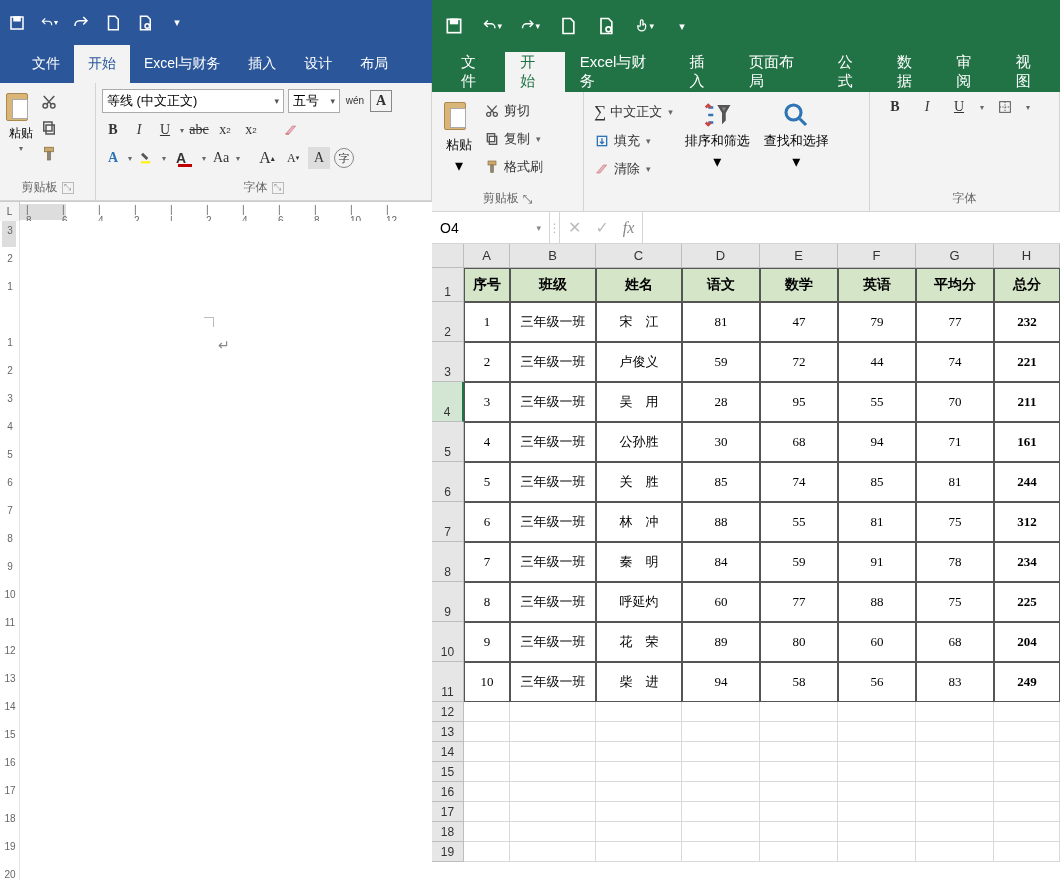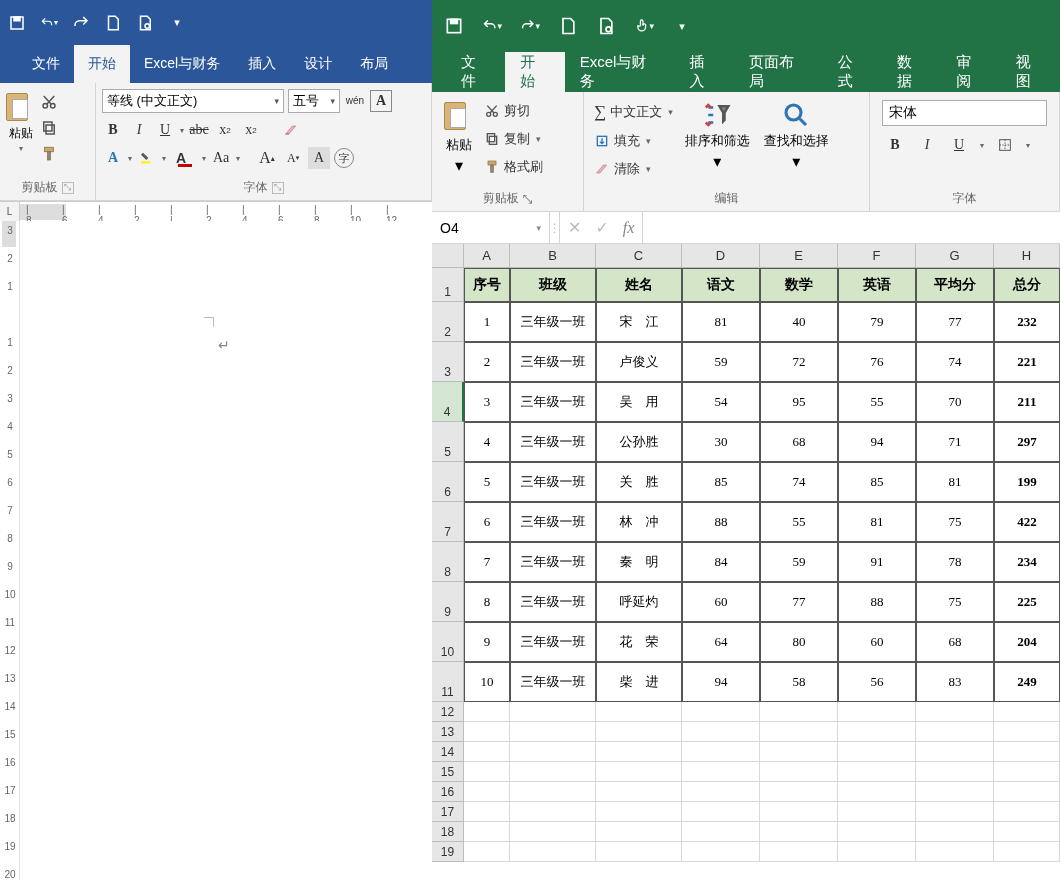--- a/index.html
+++ b/index.html
@@ -431,28 +431,24 @@
         </div>
         <div class="bigcol">
           <svg width="30" height="30" viewBox="0 0 24 24" fill="none" stroke="#2e75b6" stroke-width="2.5">
               <circle cx="10" cy="10" r="6"></circle>
               <path d="M15 15l5 5"></path>
             </svg>
           <span class="txt">查找和选择</span>
             <span class="dd">▾</span>
         </div>
       </div>
-      <div class="lbl">
-          <span>编辑</span>
-        </div>
     </div>
 
     <div class="rgroup fontgrp">
       <div>
-        <div class="fontcombo">宋体</div>
         <div class="fbtns">
           <span class="smbtn" style="font-weight:bold">B</span>
           <span class="smbtn" style="font-style:italic">I</span>
           <span class="smbtn" style="text-decoration:underline">U</span>
           <span style="font-size:8px;color:#666">▾</span>
           <span class="smbtn">
               <svg width="16" height="16" viewBox="0 0 24 24" fill="none" stroke="#555" stroke-width="1.5">
                 <rect x="4" y="4" width="16" height="16"></rect>
                 <path d="M4 12h16M12 4v16" stroke-dasharray="2 2"></path>
               </svg>
@@ -498,69 +494,69 @@
         <div class="th">语文</div>
         <div class="th">数学</div>
         <div class="th">英语</div>
         <div class="th">平均分</div>
         <div class="th">总分</div>
         <div class="rowhdr" style="height: 40px;">2</div>
         <div class="td">1</div>
         <div class="td">三年级一班</div>
         <div class="td">宋　江</div>
         <div class="td">81</div>
-        <div class="td">40</div>
+        <div class="td">47</div>
         <div class="td">79</div>
         <div class="td">77</div>
         <div class="td bold">232</div>
         <div class="rowhdr" style="height: 40px;">3</div>
         <div class="td">2</div>
         <div class="td">三年级一班</div>
         <div class="td">卢俊义</div>
         <div class="td">59</div>
         <div class="td">72</div>
-        <div class="td">76</div>
+        <div class="td">44</div>
         <div class="td">74</div>
         <div class="td bold">221</div>
         <div class="rowhdr sel" style="height: 40px;">4</div>
         <div class="td">3</div>
         <div class="td">三年级一班</div>
         <div class="td">吴　用</div>
-        <div class="td">54</div>
+        <div class="td">28</div>
         <div class="td">95</div>
         <div class="td">55</div>
         <div class="td">70</div>
         <div class="td bold">211</div>
         <div class="rowhdr" style="height: 40px;">5</div>
         <div class="td">4</div>
         <div class="td">三年级一班</div>
         <div class="td">公孙胜</div>
         <div class="td">30</div>
         <div class="td">68</div>
         <div class="td">94</div>
         <div class="td">71</div>
-        <div class="td bold">297</div>
+        <div class="td bold">161</div>
         <div class="rowhdr" style="height: 40px;">6</div>
         <div class="td">5</div>
         <div class="td">三年级一班</div>
         <div class="td">关　胜</div>
         <div class="td">85</div>
         <div class="td">74</div>
         <div class="td">85</div>
         <div class="td">81</div>
-        <div class="td bold">199</div>
+        <div class="td bold">244</div>
         <div class="rowhdr" style="height: 40px;">7</div>
         <div class="td">6</div>
         <div class="td">三年级一班</div>
         <div class="td">林　冲</div>
         <div class="td">88</div>
         <div class="td">55</div>
         <div class="td">81</div>
         <div class="td">75</div>
-        <div class="td bold">422</div>
+        <div class="td bold">312</div>
         <div class="rowhdr" style="height: 40px;">8</div>
         <div class="td">7</div>
         <div class="td">三年级一班</div>
         <div class="td">秦　明</div>
         <div class="td">84</div>
         <div class="td">59</div>
         <div class="td">91</div>
         <div class="td">78</div>
         <div class="td bold">234</div>
         <div class="rowhdr" style="height: 40px;">9</div>
@@ -569,21 +565,21 @@
         <div class="td">呼延灼</div>
         <div class="td">60</div>
         <div class="td">77</div>
         <div class="td">88</div>
         <div class="td">75</div>
         <div class="td bold">225</div>
         <div class="rowhdr" style="height: 40px;">10</div>
         <div class="td">9</div>
         <div class="td">三年级一班</div>
         <div class="td">花　荣</div>
-        <div class="td">64</div>
+        <div class="td">89</div>
         <div class="td">80</div>
         <div class="td">60</div>
         <div class="td">68</div>
         <div class="td bold">204</div>
         <div class="rowhdr" style="height: 40px;">11</div>
         <div class="td">10</div>
         <div class="td">三年级一班</div>
         <div class="td">柴　进</div>
         <div class="td">94</div>
         <div class="td">58</div>

